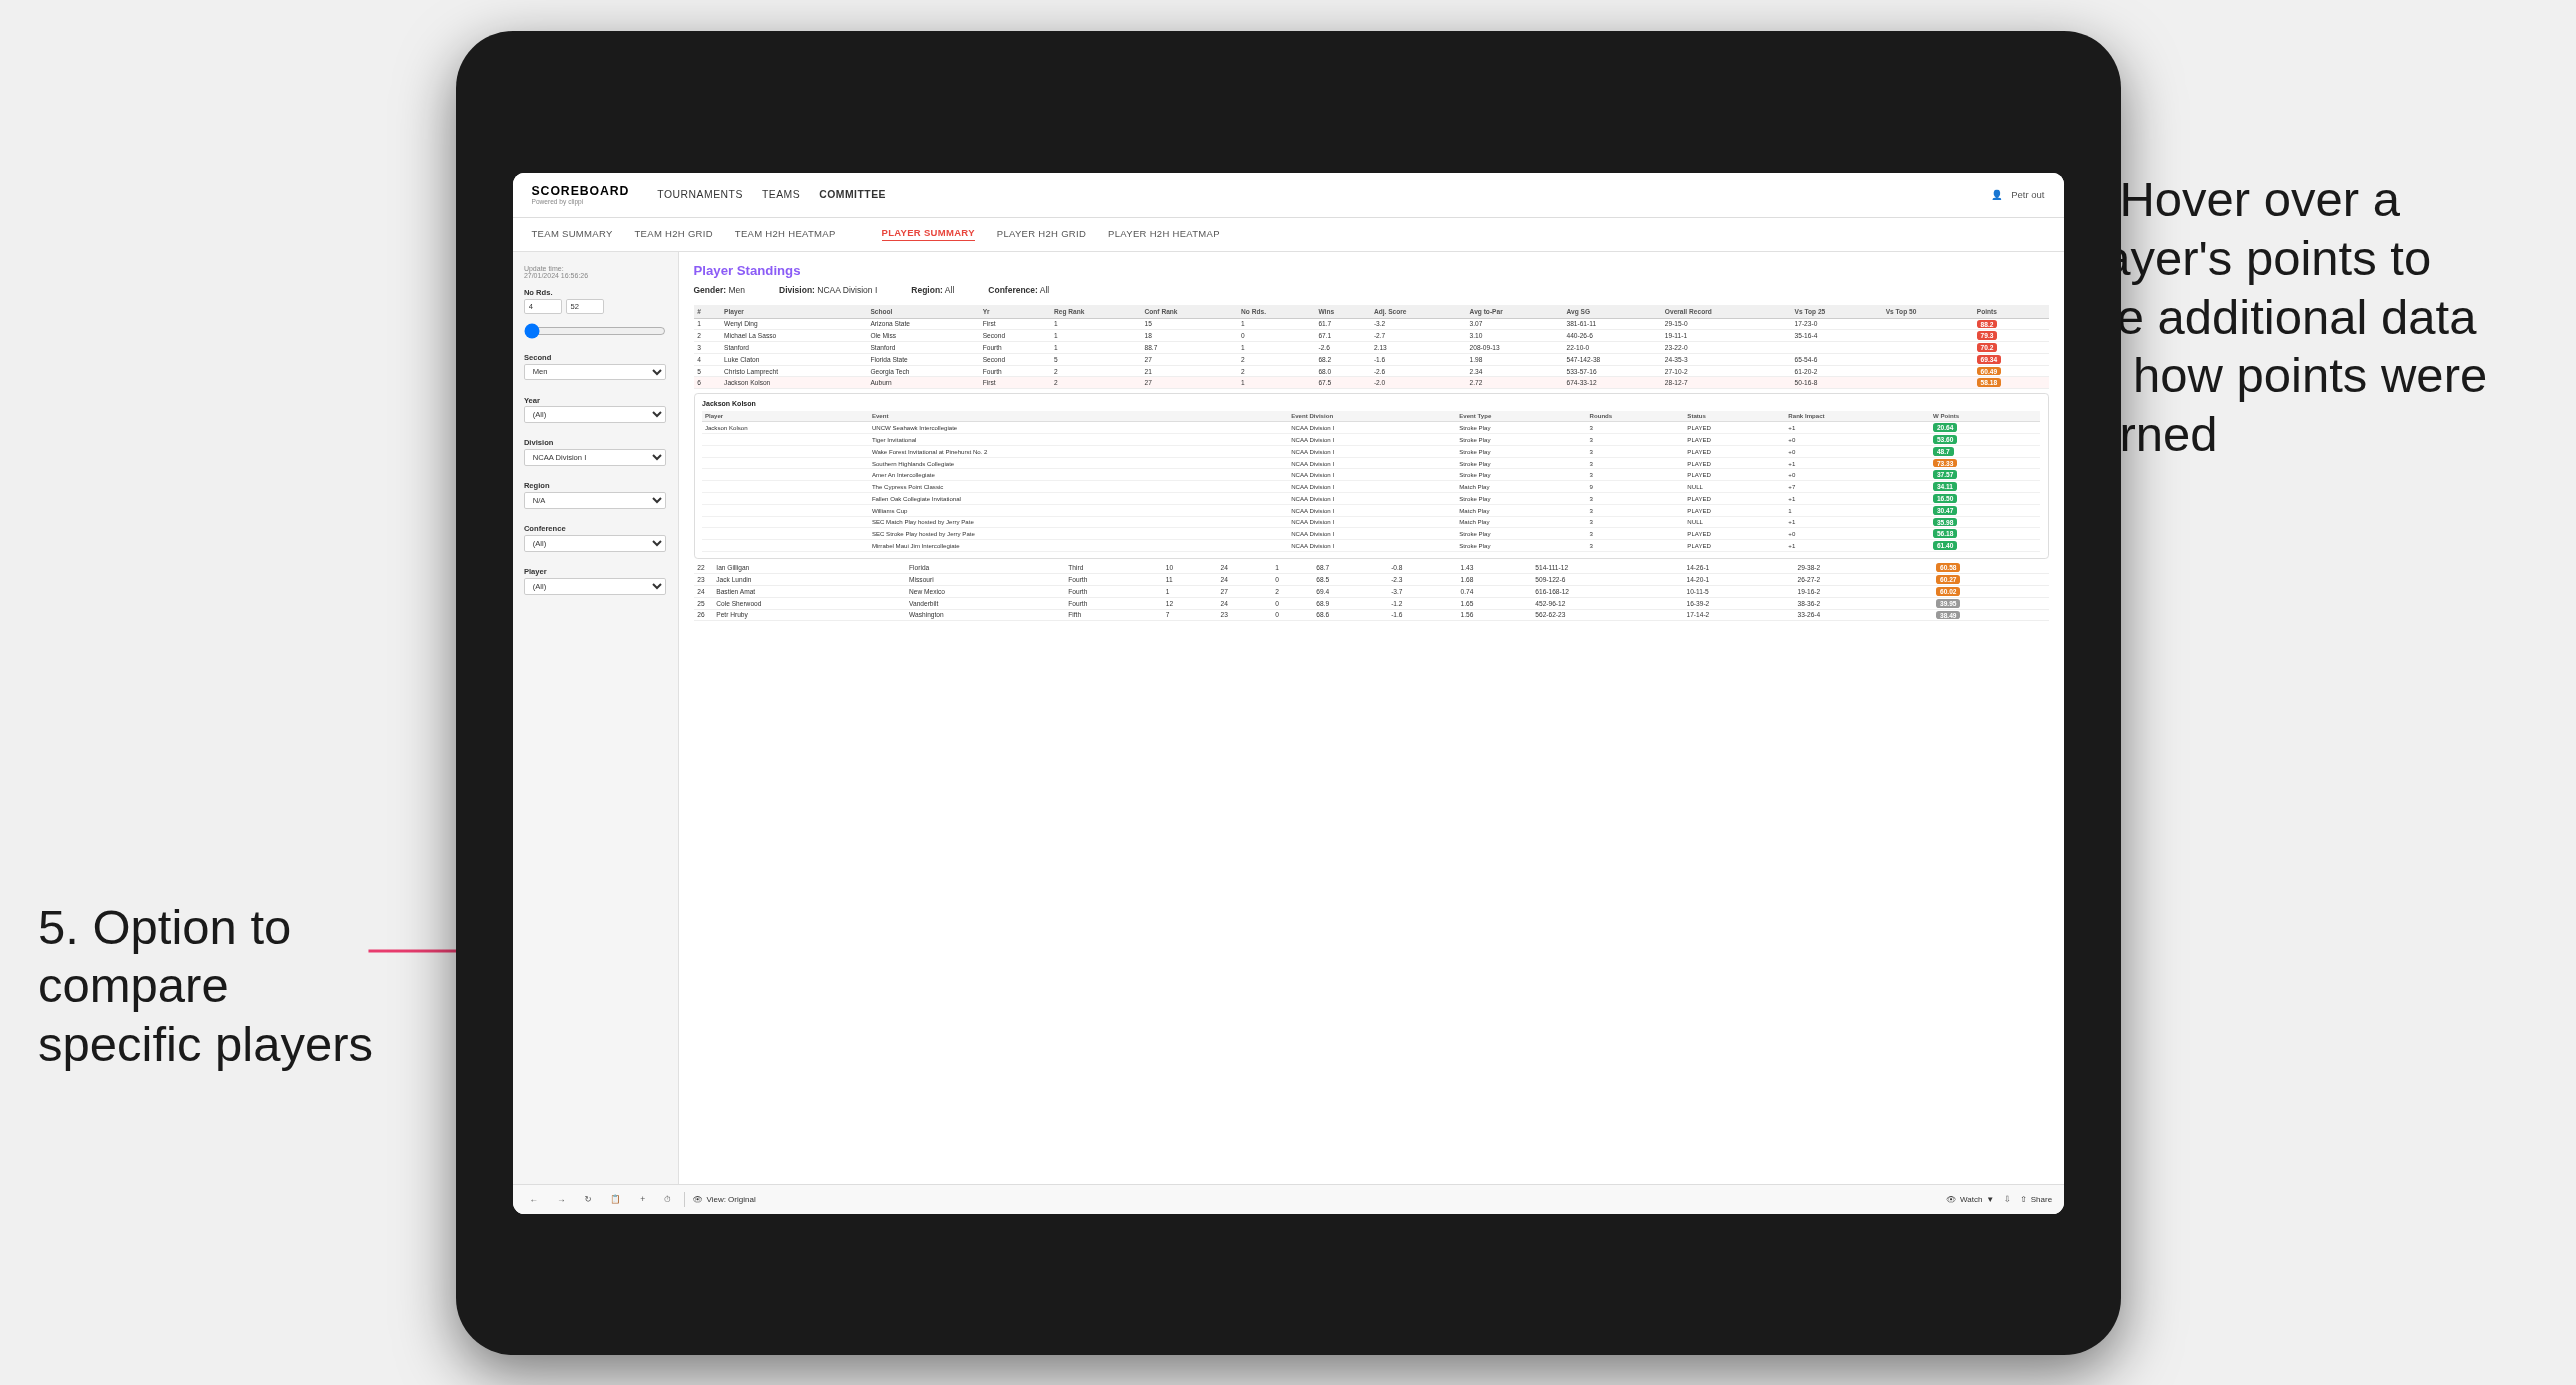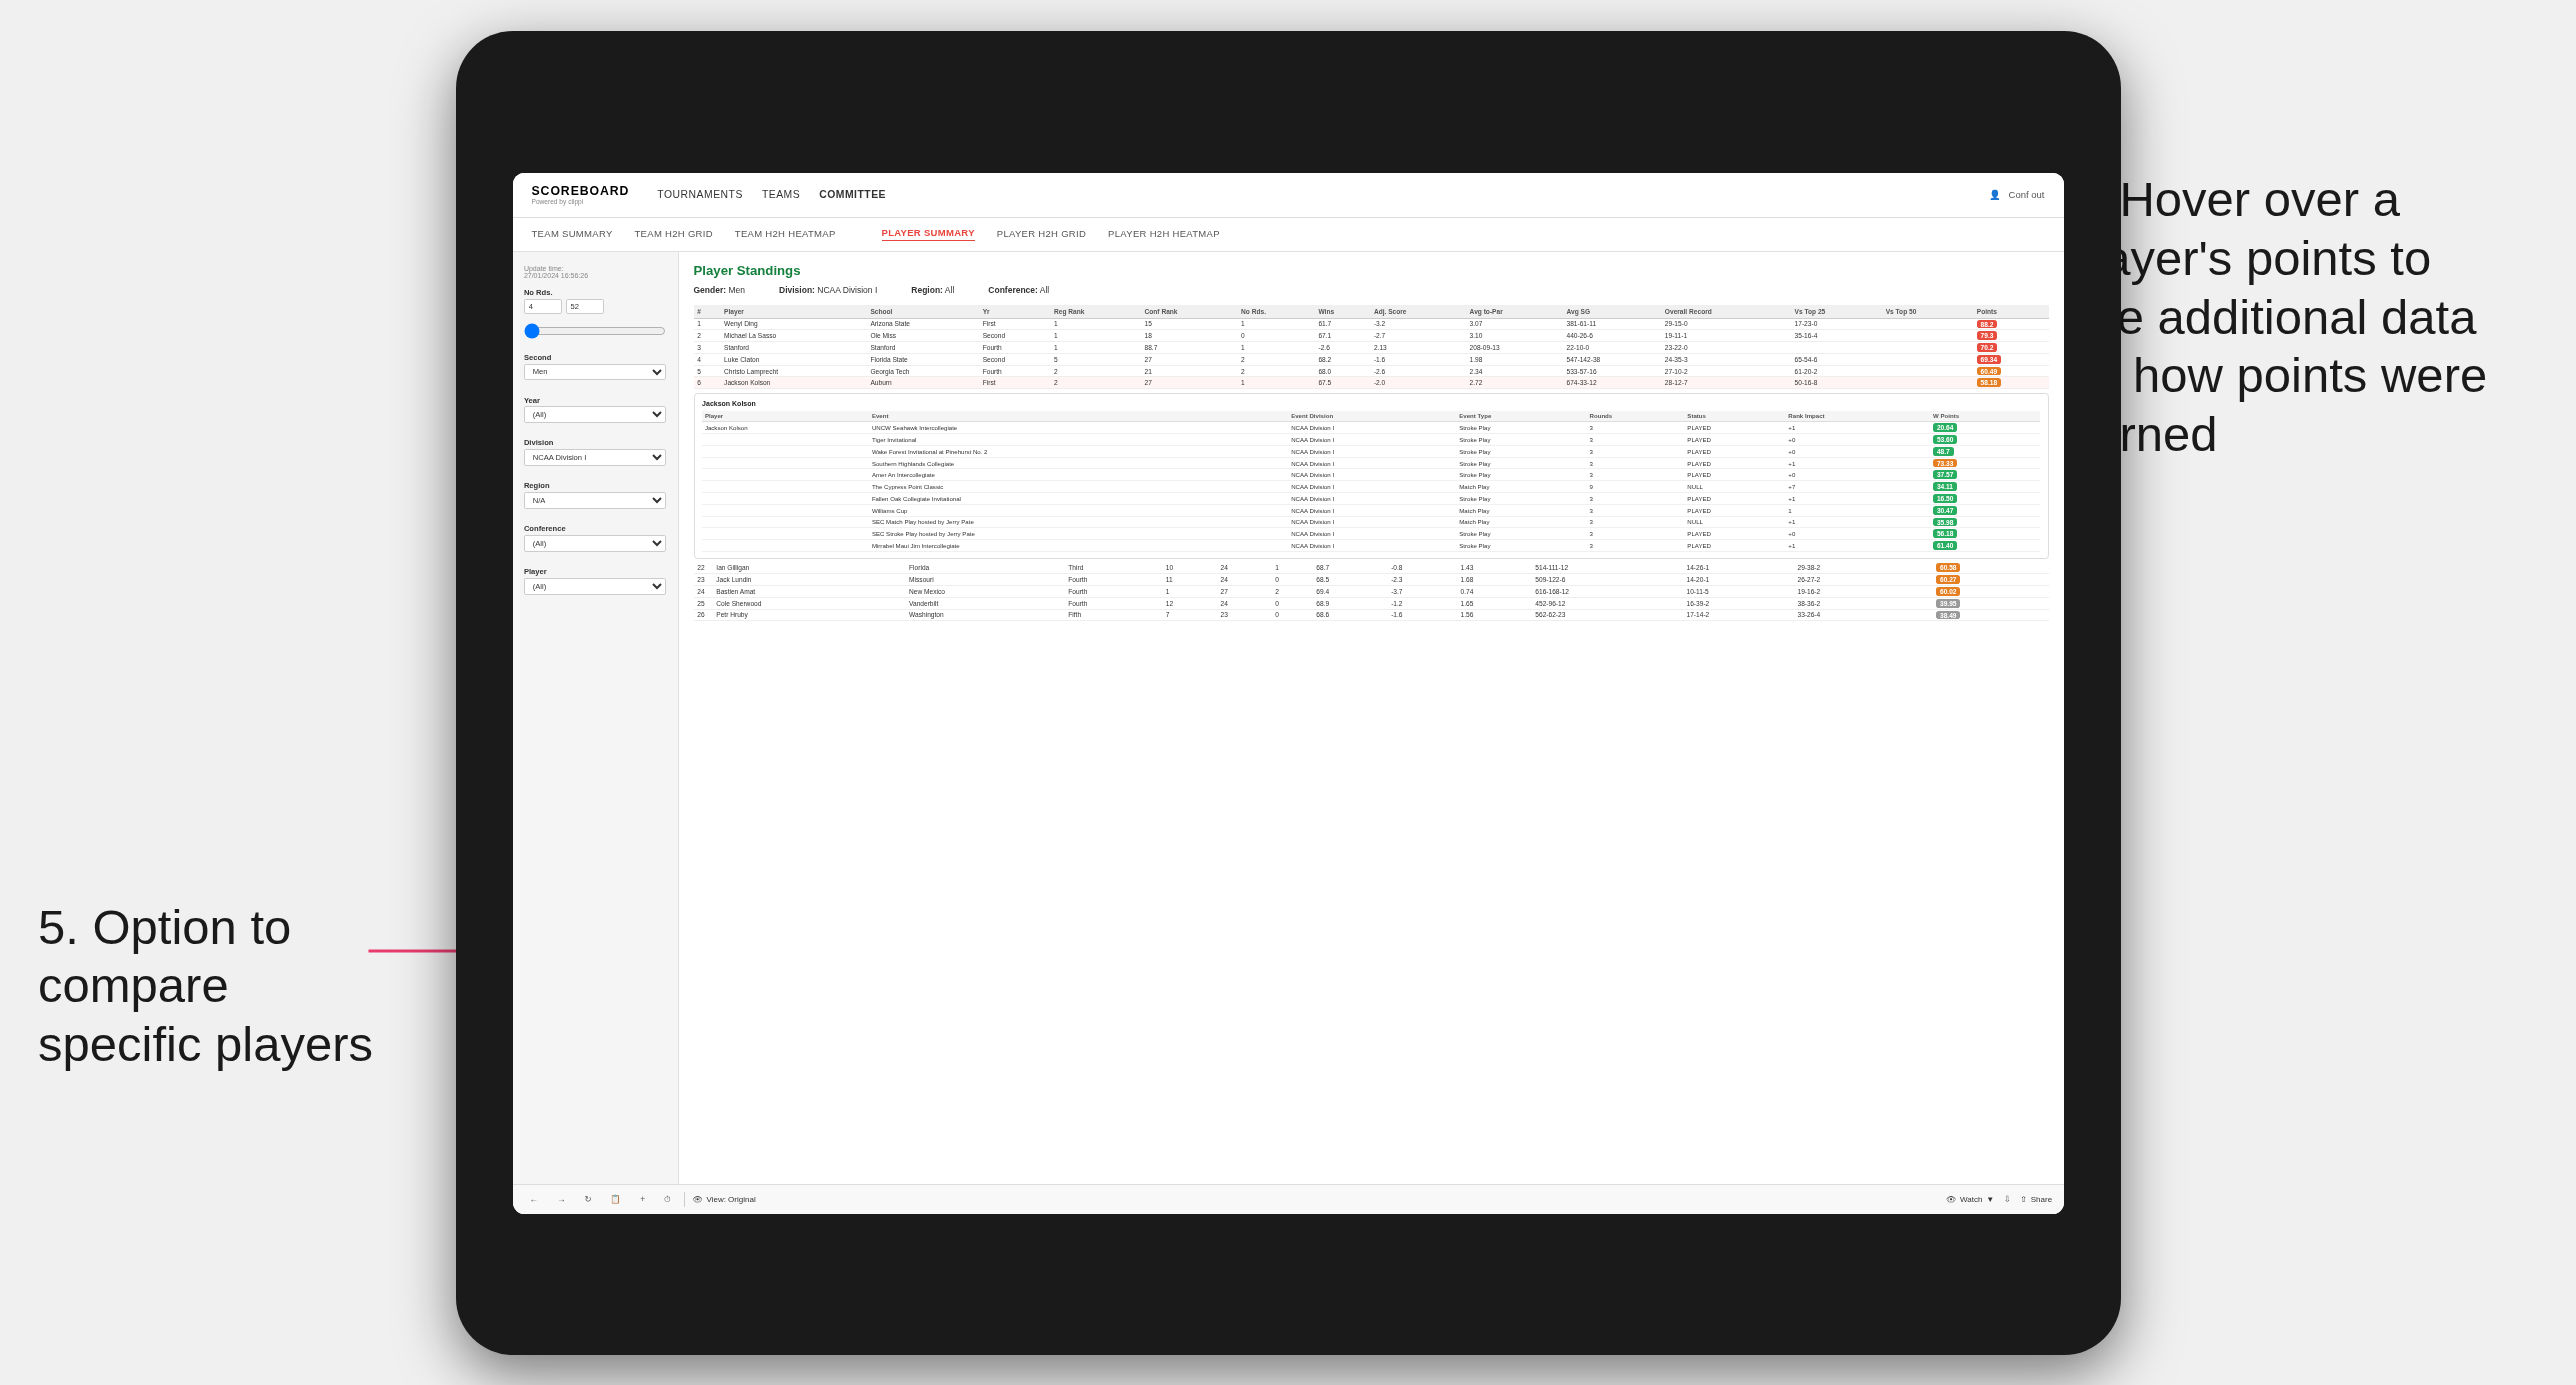--- a/index.html
+++ b/index.html
@@ -193,21 +193,21 @@
     .data-panel {
       flex: 1;
       background: #fff;
       overflow: auto;
       padding: 11.4px 15px;
     }
 
     .panel-title {
       font-size: 13.2px;
       font-weight: 700;
-      color: #15803d;
+      color: #8b5cf6;
       margin-bottom: 7.6px;
     }
 
     .filters-row {
       display: flex;
       gap: 34px;
       font-size: 8.5px;
       color: #333;
       margin-bottom: 9.5px;
       align-items: center;
@@ -389,21 +389,21 @@
         <span class="logo-title">SCOREBOARD</span>
         <span class="logo-sub">Powered by clippi</span>
       </div>
       <div class="nav-items">
         <span class="nav-item">TOURNAMENTS</span>
         <span class="nav-item">TEAMS</span>
         <span class="nav-item active">COMMITTEE</span>
       </div>
       <div class="nav-right">
         <span>👤</span>
-        <span>Conf out</span>
+        <span>Petr out</span>
       </div>
     </div>
 
     <div class="sub-nav">
       <span class="sub-nav-item">TEAM SUMMARY</span>
       <span class="sub-nav-item">TEAM H2H GRID</span>
       <span class="sub-nav-item">TEAM H2H HEATMAP</span>
       <span class="sub-nav-item active">PLAYER SUMMARY</span>
       <span class="sub-nav-item">PLAYER H2H GRID</span>
       <span class="sub-nav-item">PLAYER H2H HEATMAP</span>

